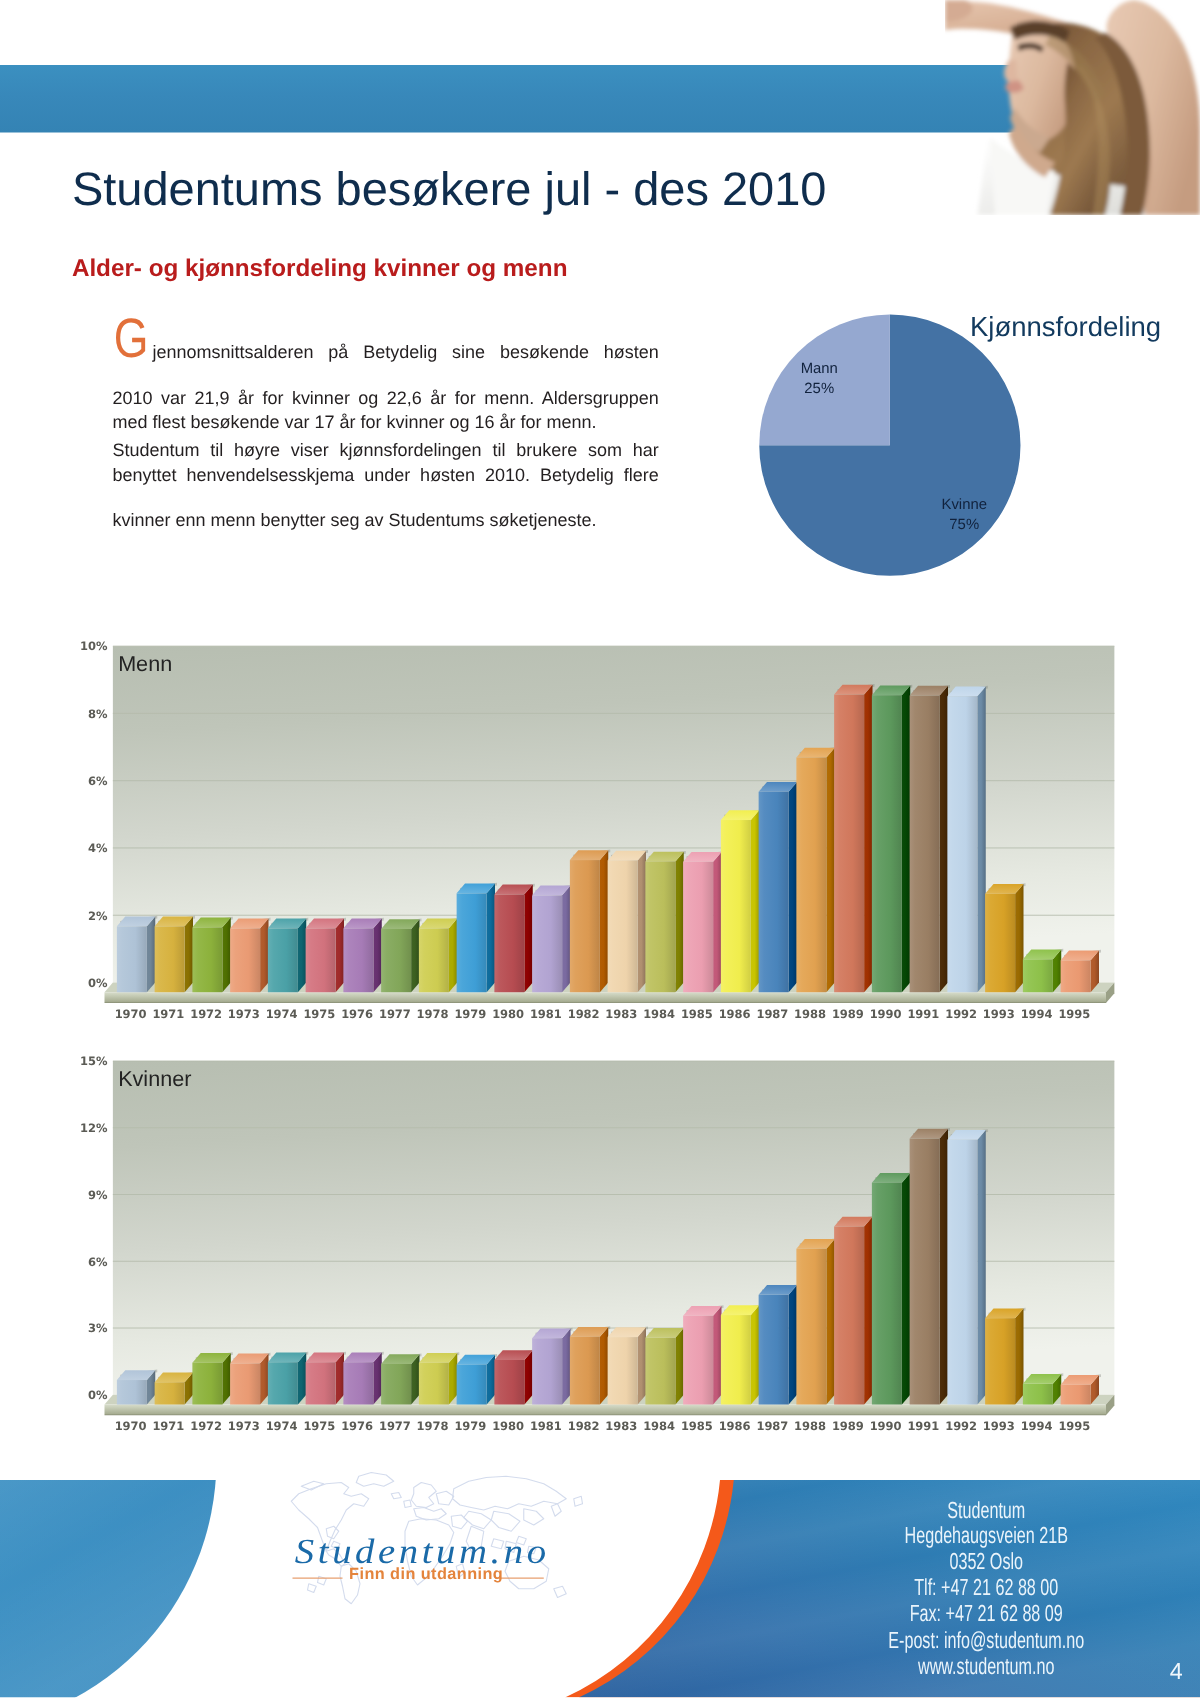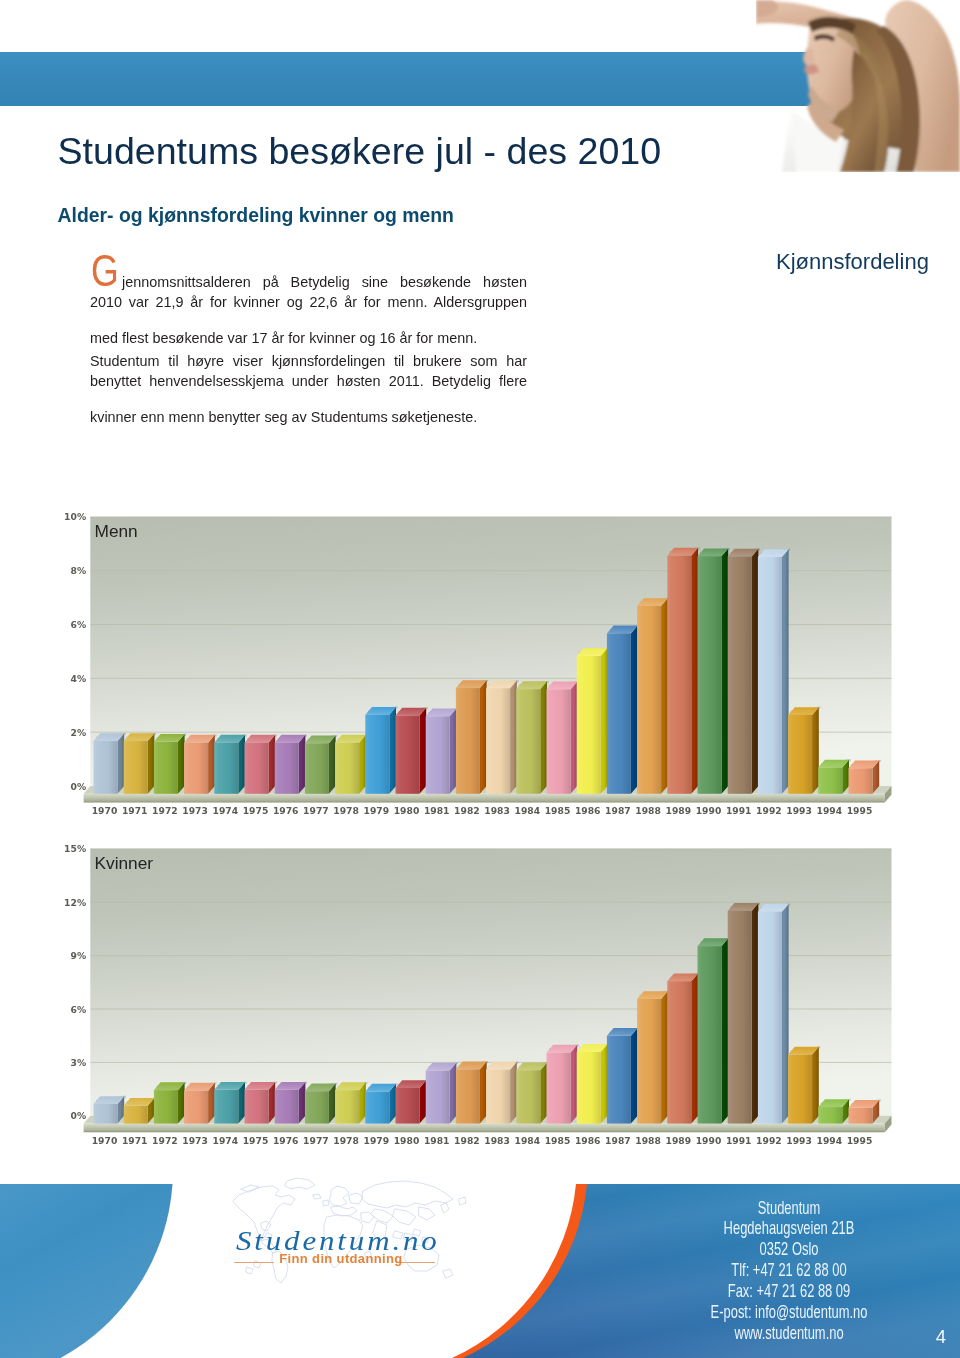--- a/index.html
+++ b/index.html
@@ -4,30 +4,30 @@
 <style>
   html,body{margin:0;padding:0;}
   body{width:960px;height:1358px;background:#ffffff;font-family:"Liberation Sans",sans-serif;position:relative;overflow:hidden;}
   .page{position:absolute;left:0;top:0;width:960px;height:1358px;}
 
   
   .banner{position:absolute;left:0;top:52px;width:860px;height:54px;z-index:1;
       background:linear-gradient(180deg,#3b90c0 0%,#3888ba 45%,#3483b4 100%);}
   .hero{position:absolute;left:756px;top:0;width:204px;height:172px;overflow:hidden;z-index:2;}
   .title{position:absolute;left:57.5px;top:130px;font-size:37.6px;font-weight:400;color:#0f2d4d;letter-spacing:0px;white-space:nowrap;}
-  .subtitle{position:absolute;left:57.5px;top:204px;font-size:19.4px;font-weight:bold;color:#0c4a6e;white-space:nowrap;}
+  .subtitle{position:absolute;left:57.5px;top:204px;font-size:19.4px;font-weight:bold;color:#b91c1c;white-space:nowrap;}
 
   
   .intro{position:absolute;left:90px;top:255px;width:437px;font-size:14.4px;color:#231f20;}
   .dropcap{position:absolute;left:0.5px;top:-0.5px;font-size:42px;line-height:34px;color:#e2703a;font-weight:400;transform:scale(0.85,1.06);transform-origin:0 100%;}
   .tline{position:absolute;width:437px;text-align:justify;color:#231f20;}
   .tline:after{content:"";display:inline-block;width:100%;}
   .tline.last:after{display:none;}
   .l1{left:32px;width:405px;top:19.1px;}
-  .l2{top:39px;}
+  .l2{top:56px;}
   .l3{top:75px;}
   .l4{top:97.8px;}
   .l5{top:118px;}
   .l6{top:154px;}
   .pietitle{position:absolute;left:776px;top:249px;font-size:22px;color:#123a5e;white-space:nowrap;}
 
   
   .footer{position:absolute;left:0;top:1184px;width:960px;height:174px;}
   .footer-svg{position:absolute;left:0;top:0;}
   .logo{position:absolute;left:232px;top:8px;width:210px;height:105px;}
@@ -121,25 +121,35 @@
   </div>
   <div class="title">Studentums besøkere jul - des 2010</div>
   <div class="subtitle">Alder- og kjønnsfordeling kvinner og menn</div>
 
   <div class="intro">
     <div class="dropcap">G</div>
     <div class="tline l1">jennomsnittsalderen på Betydelig sine besøkende høsten</div>
     <div class="tline l2">2010 var 21,9 år for kvinner og 22,6 år for menn. Aldersgruppen</div>
     <div class="tline l3 last">med flest besøkende var 17 år for kvinner og 16 år for menn.</div>
     <div class="tline l4">Studentum til høyre viser kjønnsfordelingen til brukere som har</div>
-    <div class="tline l5">benyttet henvendelsesskjema under høsten 2011. Betydelig flere</div>
+    <div class="tline l5">benyttet henvendelsesskjema under høsten 2010. Betydelig flere</div>
     <div class="tline l6 last">kvinner enn menn benytter seg av Studentums søketjeneste.</div>
   </div>
 
   <div class="pietitle">Kjønnsfordeling</div>
+  <div id="pie-root" class="svgwrap" style="left: 595px; top: 240px;">
+      <svg width="340" height="230" viewBox="0 0 340 230">
+        <path d="M 116.9 116.1 L 116.9 11.599999999999994 A 104.5 104.5 0 1 1 12.400000000000006 116.10000000000001 Z" fill="#4472a4"></path>
+        <path d="M 116.9 116.1 L 12.400000000000006 116.10000000000001 A 104.5 104.5 0 0 1 116.89999999999999 11.599999999999994 Z" fill="#95a8d0"></path>
+        <text x="60.4" y="58.6" text-anchor="middle" font-size="11.9" font-family="&quot;Liberation Sans&quot;,sans-serif" fill="#11223d">Mann</text>
+        <text x="60.4" y="74.1" text-anchor="middle" font-size="11.9" font-family="&quot;Liberation Sans&quot;,sans-serif" fill="#11223d">25%</text>
+        <text x="176.4" y="167.6" text-anchor="middle" font-size="11.9" font-family="&quot;Liberation Sans&quot;,sans-serif" fill="#11223d">Kvinne</text>
+        <text x="176.4" y="182.9" text-anchor="middle" font-size="11.9" font-family="&quot;Liberation Sans&quot;,sans-serif" fill="#11223d">75%</text>
+      </svg>
+    </div>
   <div id="chart1-root" class="svgwrap" style="left: 50px; top: 505px;">
       <svg width="860" height="325" viewBox="0 0 860 325">
         <defs>
           <linearGradient id="chart1-root-wall" x1="0" y1="0" x2="0.18" y2="1">
             <stop offset="0" stop-color="#b7beb1"></stop>
             <stop offset="0.25" stop-color="#bfc5b9"></stop>
             <stop offset="0.55" stop-color="#d2d6cd"></stop>
             <stop offset="0.82" stop-color="#e6e9e1"></stop>
             <stop offset="1" stop-color="#f0f2ec"></stop>
           </linearGradient>

